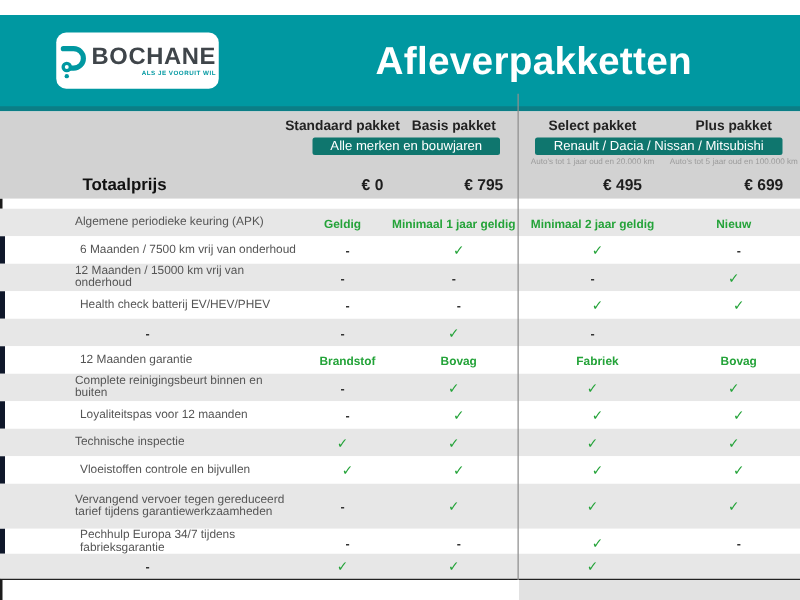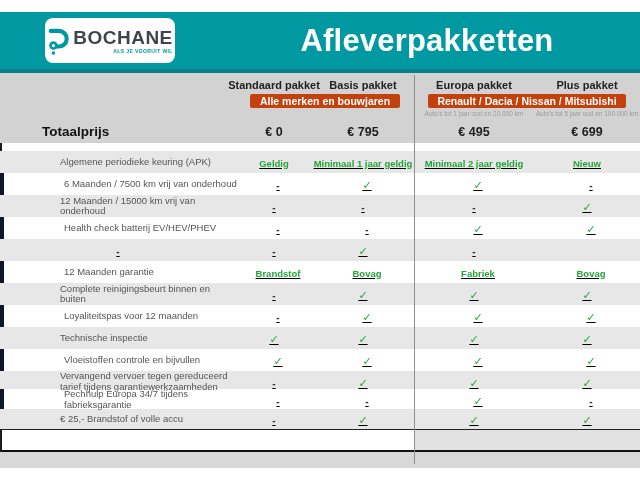--- a/index.html
+++ b/index.html
@@ -4,21 +4,21 @@
 <style>
   html,body{margin:0;padding:0;}
   body{
     width:640px;height:480px;overflow:hidden;position:relative;
     font-family:"Liberation Sans","DejaVu Sans",sans-serif;
     background:#ffffff;
   }
   .top-strip{height:12px;background:#ffffff;}
   
   .teal-header{
-    box-sizing:border-box;height:61px;background:#0098a1;
+    box-sizing:border-box;height:77px;background:#0098a1;
     border-bottom:4px solid #0b7e86;
     display:flex;align-items:center;
   }
   .logo-box{
     margin-left:45px;width:130px;height:45px;background:#ffffff;
     border-radius:8px;display:flex;align-items:center;justify-content:center;
     flex:0 0 auto;
   }
   .logo-icon{width:22px;height:30px;margin-right:4px;flex:0 0 auto;}
   .logo-text-wrap{display:flex;flex-direction:column;}
@@ -32,54 +32,54 @@
   .band{
     box-sizing:border-box;height:70px;background:#d2d2d2;padding-top:5px;
   }
   .grid{display:grid;grid-template-columns:236px 76px 102px 120px 106px;}
   .col-head{
     justify-self:center;align-self:center;white-space:nowrap;
     font-size:11px;font-weight:700;color:#222;height:15px;line-height:15px;
   }
   .badge-row{height:15px;}
   .badge{
-    background:#c2410c;color:#ffffff;font-size:10.5px;font-weight:700;
+    background:#0f766e;color:#ffffff;font-size:10.5px;font-weight:400;
     text-align:center;line-height:14px;height:14px;border-radius:2px;
     align-self:center;white-space:nowrap;
   }
   .badge-left{grid-column:2/4;width:150px;justify-self:center;}
   .badge-right{grid-column:4/6;width:198px;justify-self:center;}
   .notes-row{height:11px;}
   .note{
     justify-self:center;align-self:center;white-space:nowrap;
     font-size:6.5px;color:#9b9b9b;
   }
   .note-select{grid-column:4;}
   .note-plus{grid-column:5;}
-  .totals-row{height:25px;align-items:center;}
+  .totals-row{height:25px;align-items:center;padding-left:24px;}
   .totals-label{
     padding-left:42px;font-size:13.5px;font-weight:700;color:#111;
     align-self:center;
   }
   .total-val{
     justify-self:center;align-self:center;
     font-size:12.5px;font-weight:700;color:#1d1d1d;white-space:nowrap;
   }
   
   .gap-row{height:8px;background:#ffffff;border-left:2px solid #1c1c1c;box-sizing:border-box;}
   .trow{align-items:center;height:22px;box-sizing:border-box;}
   .trow.shade{background:#e7e7e7;}
   .trow.light{background:#ffffff;border-left:4px solid #0f172a;}
-  #rows .trow:nth-child(11){height:18px;}
+  #rows .trow:nth-child(11){height:36px;}
   #rows .trow:nth-child(12),#rows .trow:nth-child(13){height:20px;}
   .row-label{
     padding-left:60px;font-size:9.5px;color:#555;line-height:10.5px;
     max-width:205px;
   }
-  .cell{justify-self:center;text-align:right;text-decoration:underline;}
+  .cell{justify-self:center;text-align:right;}
   .val-check{color:#24a339;font-size:11px;line-height:11px;}
   .val-dash{color:#333;font-size:10px;font-weight:700;line-height:10px;}
   .val-text{color:#24a339;font-size:9.5px;font-weight:700;white-space:nowrap;}
   .end-row{
     box-sizing:border-box;height:23px;
     border-top:1px solid #222;border-bottom:2px solid #111;border-left:2px solid #1c1c1c;
     background:linear-gradient(to right,#ffffff 413px,#e2e2e2 413px);
   }
   .bottom-strip{height:16px;background:#d8d8d8;}
   .v-divider{
@@ -106,21 +106,21 @@
     </div>
   </div>
   <div class="page-title">Afleverpakketten</div>
 </div>
 
 <div class="band">
   <div class="grid">
     <div></div>
     <div class="col-head">Standaard pakket</div>
     <div class="col-head">Basis pakket</div>
-    <div class="col-head">Europa pakket</div>
+    <div class="col-head">Select pakket</div>
     <div class="col-head">Plus pakket</div>
   </div>
   <div class="grid badge-row">
     <div></div>
     <div class="badge badge-left">Alle merken en bouwjaren</div>
     <div class="badge badge-right">Renault / Dacia / Nissan / Mitsubishi</div>
   </div>
   <div class="grid notes-row">
     <div></div>
       <div></div>
@@ -229,21 +229,20 @@
 
   <div class="grid trow light">
     <div class="row-label">Pechhulp Europa 34/7 tijdens fabrieksgarantie</div>
     <div class="cell"><span class="val-dash">-</span></div>
     <div class="cell"><span class="val-dash">-</span></div>
     <div class="cell"><span class="val-check">✓</span></div>
     <div class="cell"><span class="val-dash">-</span></div>
   </div>
 
   <div class="grid trow shade">
-    <div class="row-label">€ 25,- Brandstof of  volle accu</div>
     <div class="cell"><span class="val-dash">-</span></div>
     <div class="cell"><span class="val-check">✓</span></div>
     <div class="cell"><span class="val-check">✓</span></div>
     <div class="cell"><span class="val-check">✓</span></div>
   </div>
 </div>
 
 <div class="end-row"></div>
 <div class="bottom-strip"></div>
 <div class="v-divider"></div>

